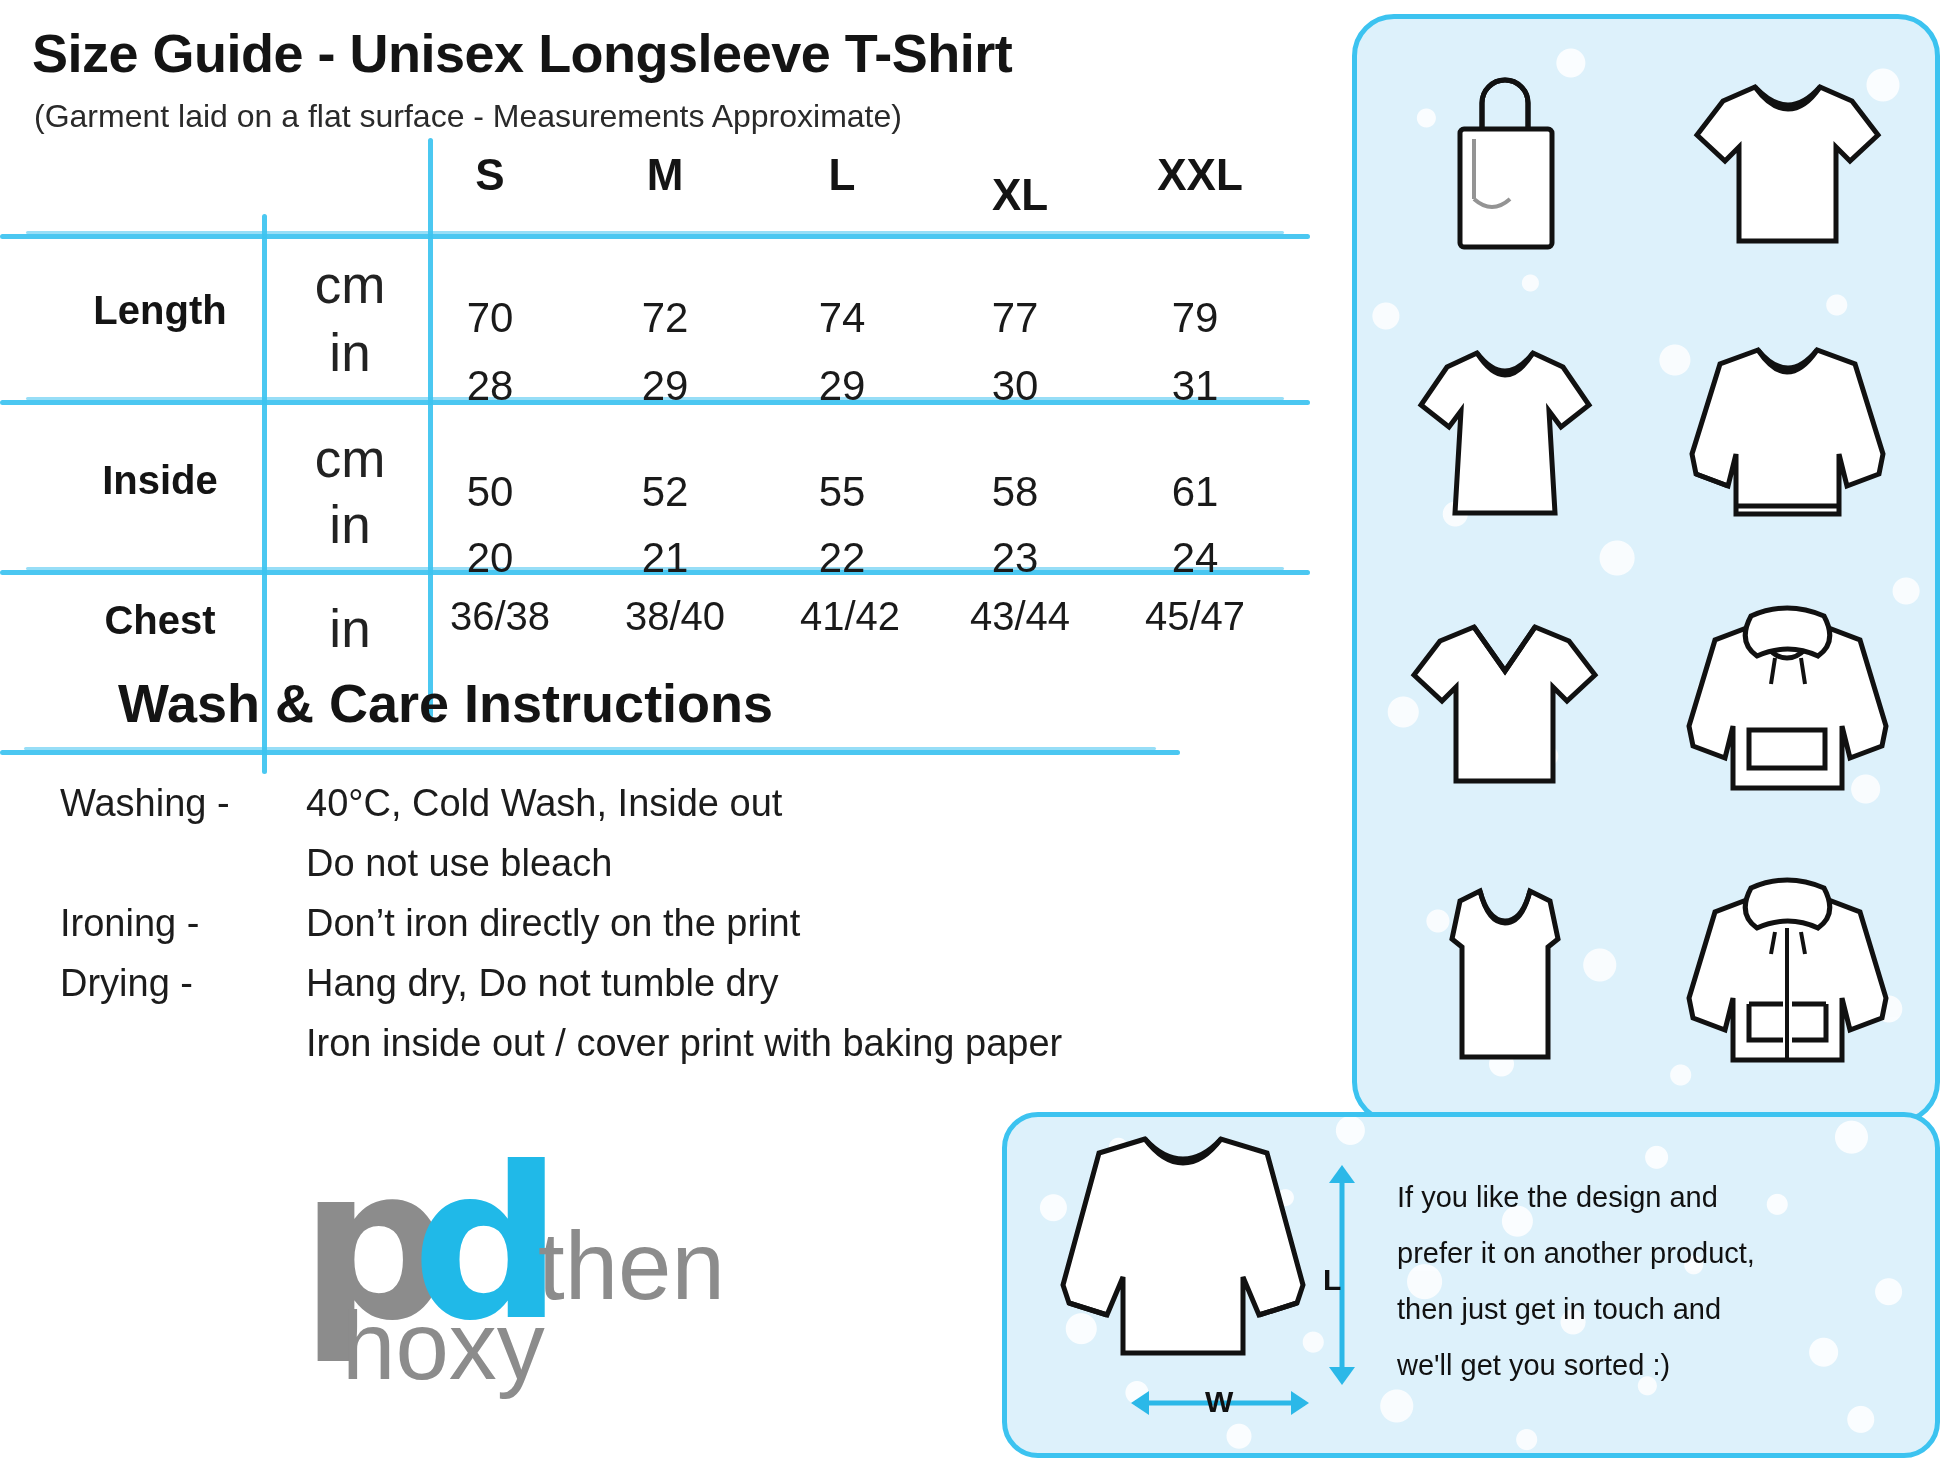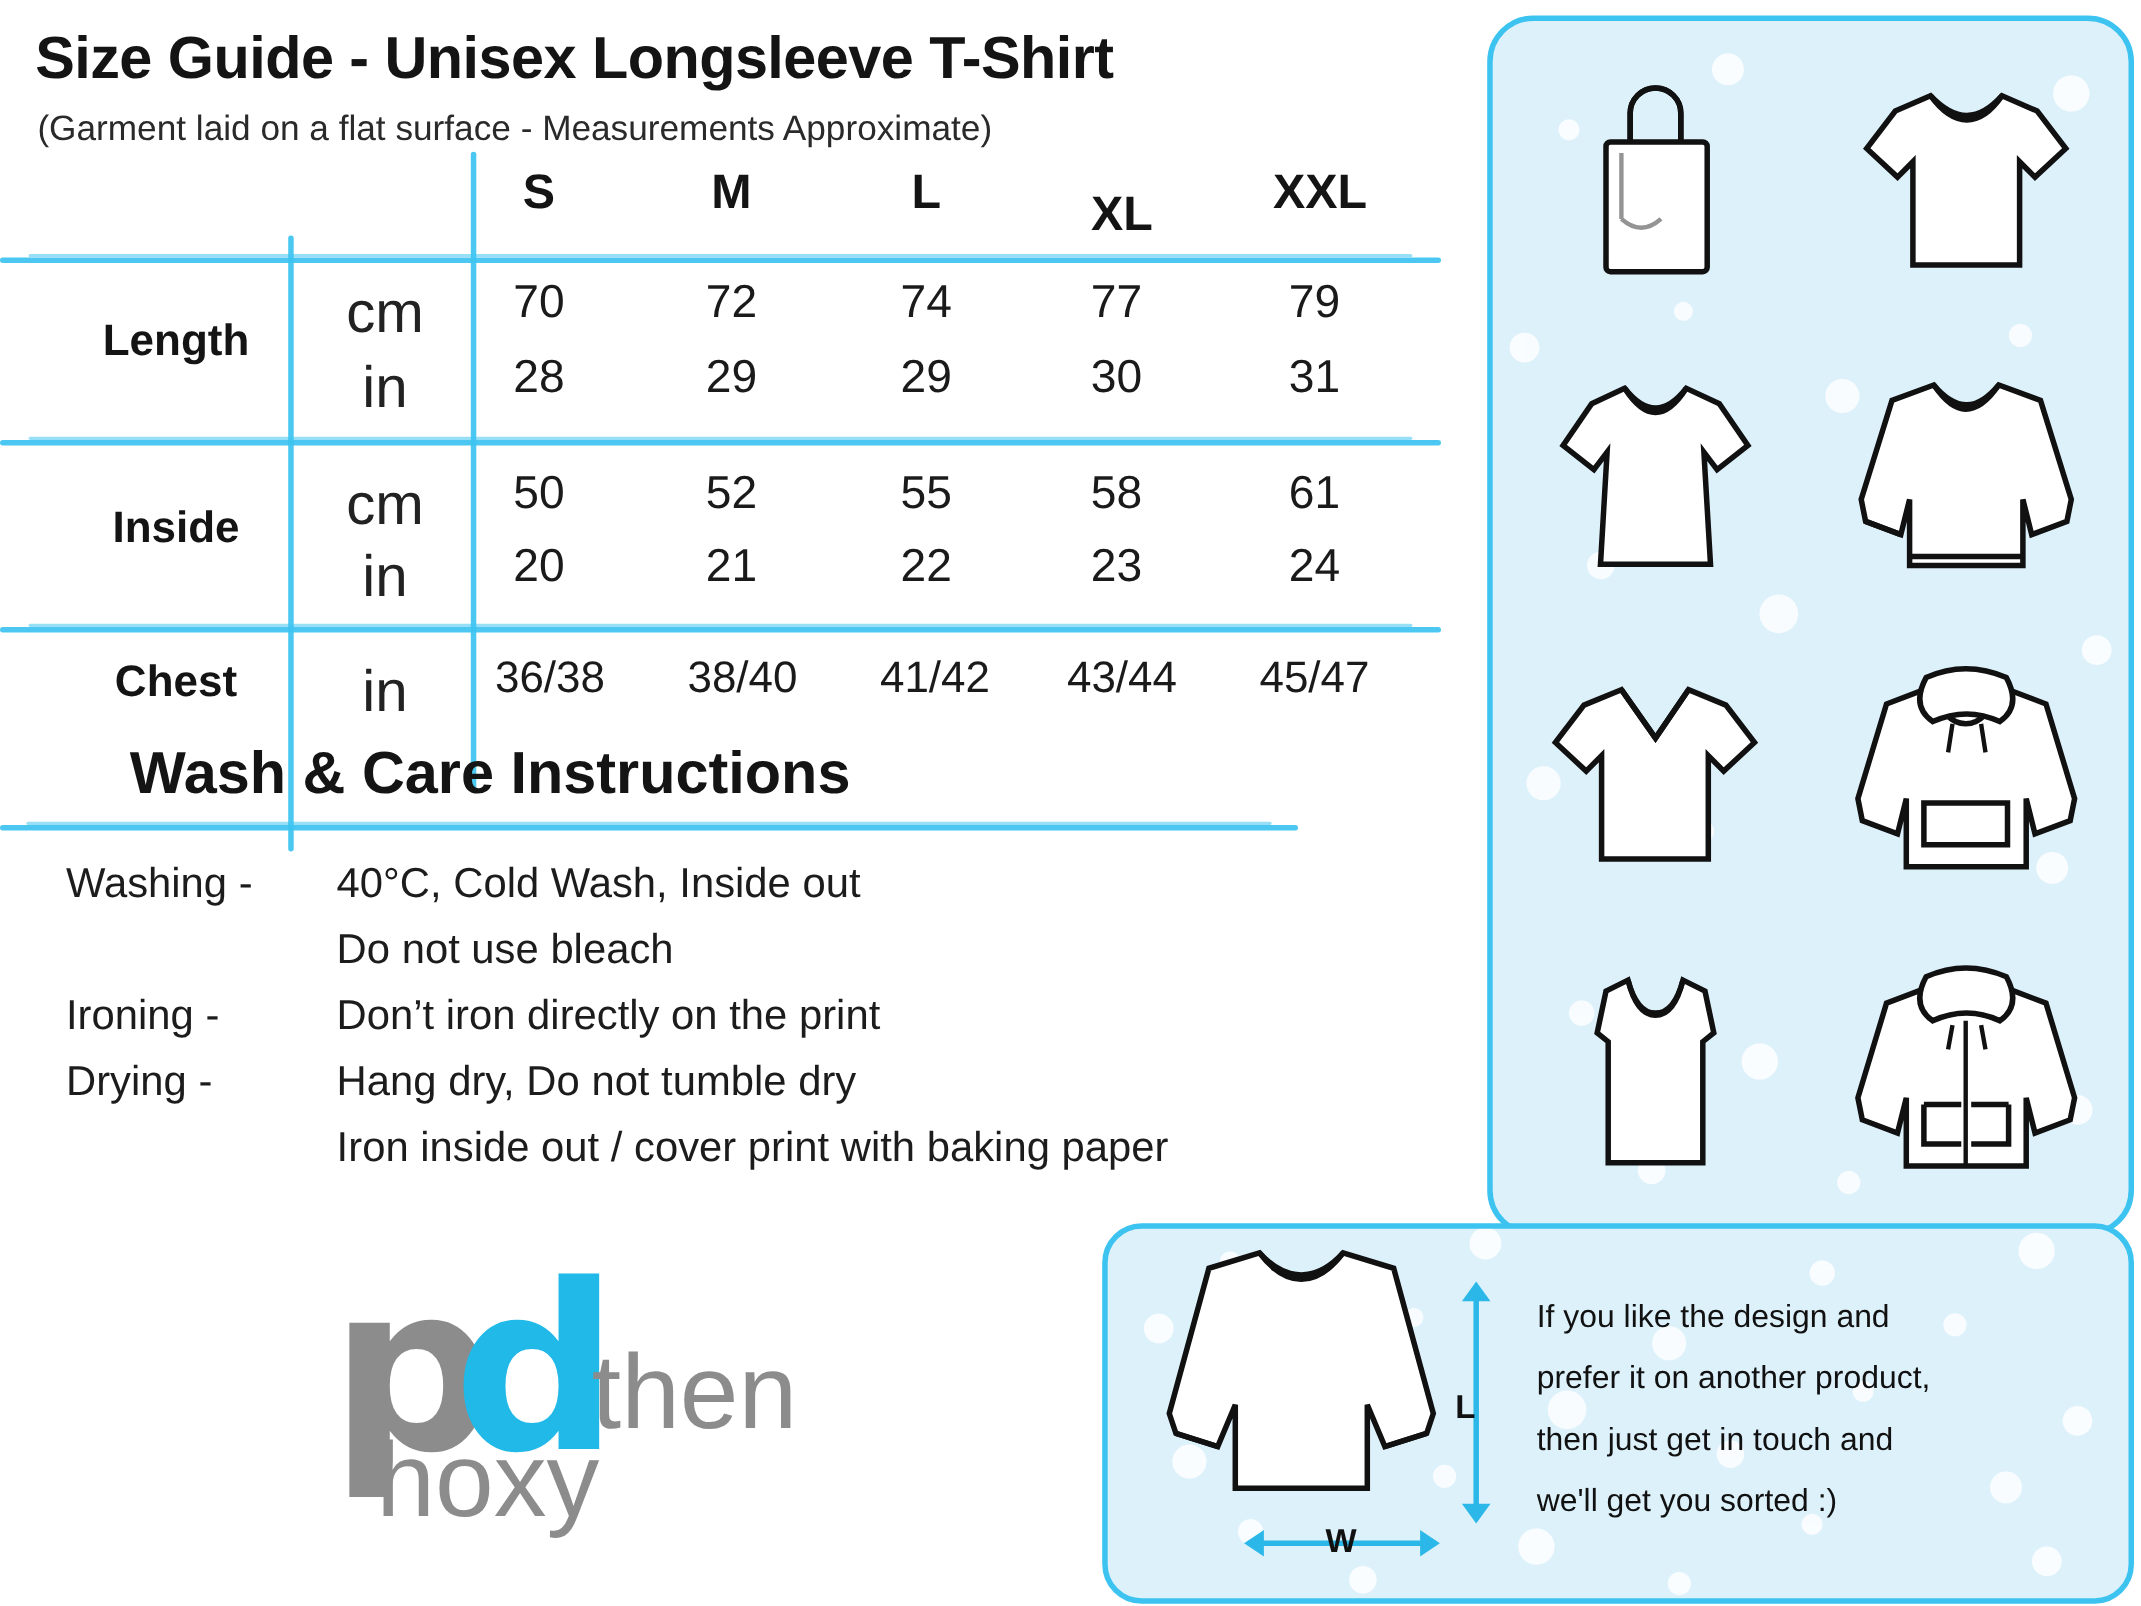--- a/index.html
+++ b/index.html
@@ -76,20 +76,21 @@
     position: absolute;
     font-size: 53px;
     color: #222;
     text-align: center;
   }
   .cell {
     position: absolute;
     font-size: 42px;
     color: #1a1a1a;
     text-align: center;
+    margin-top: 44px;
   }
   .chestcell {
     position: absolute;
     font-size: 40px;
     color: #1a1a1a;
     text-align: center;
   }
 
   
   .hline {

